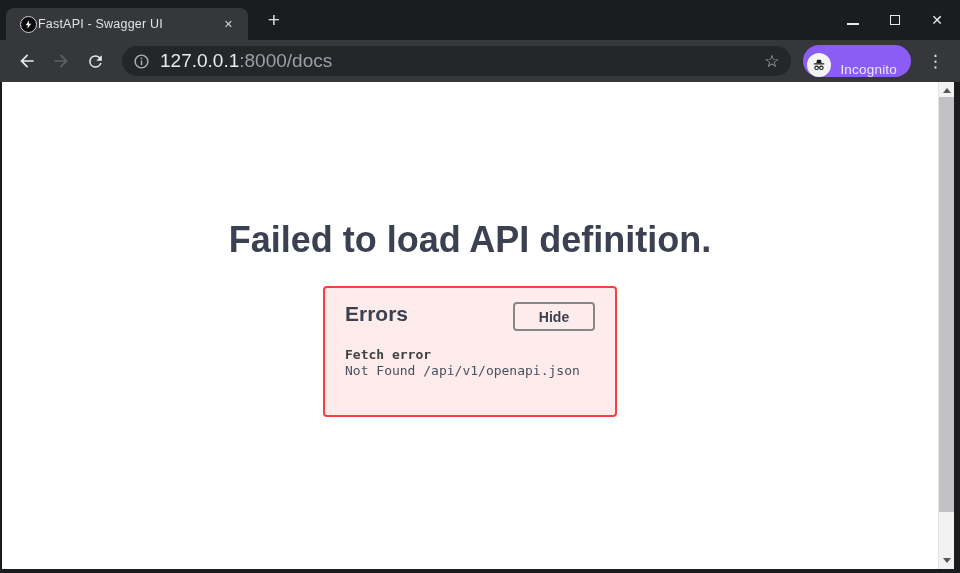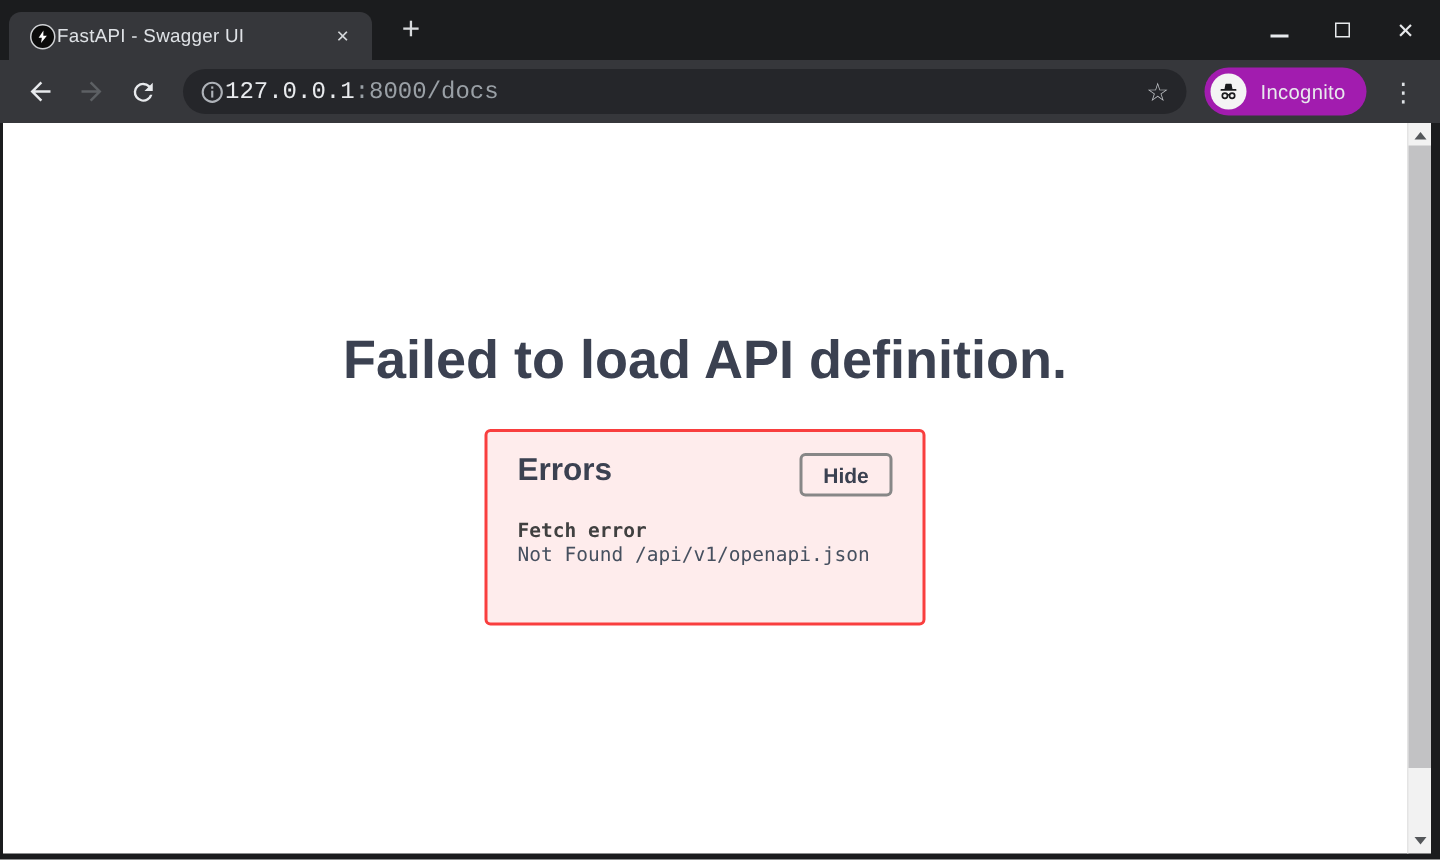--- a/index.html
+++ b/index.html
@@ -23,42 +23,42 @@
   .min-glyph { width:12px; height:2px; background:#e8eaed; margin-top:8px; }
   .max-glyph { width:10px; height:10px; border:1.5px solid #e8eaed; }
   .close-glyph { color:#e8eaed; font-size:14px; line-height:1; }
 
   
   .toolbar { height:42px; background:#36373b; display:flex; align-items:center; padding:0 12px 0 14px; }
   .nav-btn { width:26px; height:26px; display:flex; align-items:center; justify-content:center;
              margin-right:8px; cursor:pointer; }
   .urlbar { flex:1; height:30px; border-radius:15px; background:#25262a; display:flex;
             align-items:center; padding:0 12px 0 11px; margin:0 4px 0 6px; min-width:0; }
-  .url-text { font-size:16px; margin-left:0; white-space:nowrap; overflow:hidden;font-family:Liberation Mono, monospace; }
+  .url-text { font-size:19px; margin-left:10px; white-space:nowrap; overflow:hidden; }
   .url-host { color:#e8eaed; }
   .url-rest { color:#9aa0a6; }
   .url-spacer { flex:1; }
   .star { color:#c0c3c7; font-size:17px; cursor:pointer; }
-  .incognito-chip { height:32px; border-radius:16px; background:#a21caf; display:flex;
-                    align-items:center; padding:0 14px 0 4px; margin-left:8px; flex:0 0 auto; }
+  .incognito-chip { height:32px; border-radius:16px; background:#8b5cf6; display:flex;
+                    align-items:flex-end; padding:0 14px 0 4px; margin-left:8px; flex:0 0 auto; }
   .spy-circle { width:24px; height:24px; border-radius:50%; background:#f4f4f4; display:flex;
                 align-items:center; justify-content:center; }
   .incognito-label { color:#e8eaed; font-size:13.5px; margin-left:9px; letter-spacing:.2px; }
   .menu-dots { color:#dfe2e6; font-size:17px; margin-left:12px; padding:0 4px; cursor:pointer; }
 
   
   .content-row { display:flex; height:487px; padding-left:2px; padding-right:6px; background:#1b1c1e; }
   .page { flex:1; background:#ffffff; overflow:hidden; min-width:0; }
   .page-title { margin-top:140px; text-align:center; font-size:36px; line-height:1; font-weight:bold;
                 color:#3b4151; }
   .errors-wrapper { width:294px; margin:28px auto 0; border:2px solid var(--err-border,#f93e3e);
                     border-radius:4px; background:var(--err-bg,#feecec); padding:14px 20px 36px; }
   .errors-header { display:flex; justify-content:space-between; align-items:flex-start; }
   .errors-heading { font-size:21px; font-weight:bold; color:#3b4151; }
-  .hide-btn { width:62px; height:29px; background:transparent; border:2px solid #878787; border-radius:4px;
+  .hide-btn { width:82px; height:29px; background:transparent; border:2px solid #878787; border-radius:4px;
               font-family:"Liberation Sans",sans-serif; font-size:14px; font-weight:bold; color:#3b4151; cursor:pointer; }
   .error-item { margin-top:16px; font-family:"DejaVu Sans Mono", monospace; font-size:13px; line-height:16px; }
   .error-title { font-weight:bold; color:#404040; }
   .error-message { color:#46505f; }
 
   
   .scrollbar { width:16px; background:#f2f2f2; position:relative; flex:0 0 auto; border-left:1px solid #e4e4e4; }
   .sb-arrow { position:absolute; left:50%; transform:translateX(-50%); width:0; height:0;
               border-left:4.5px solid transparent; border-right:4.5px solid transparent; cursor:pointer; }
   .sb-up { top:6px; border-bottom:5px solid #54575a; }

